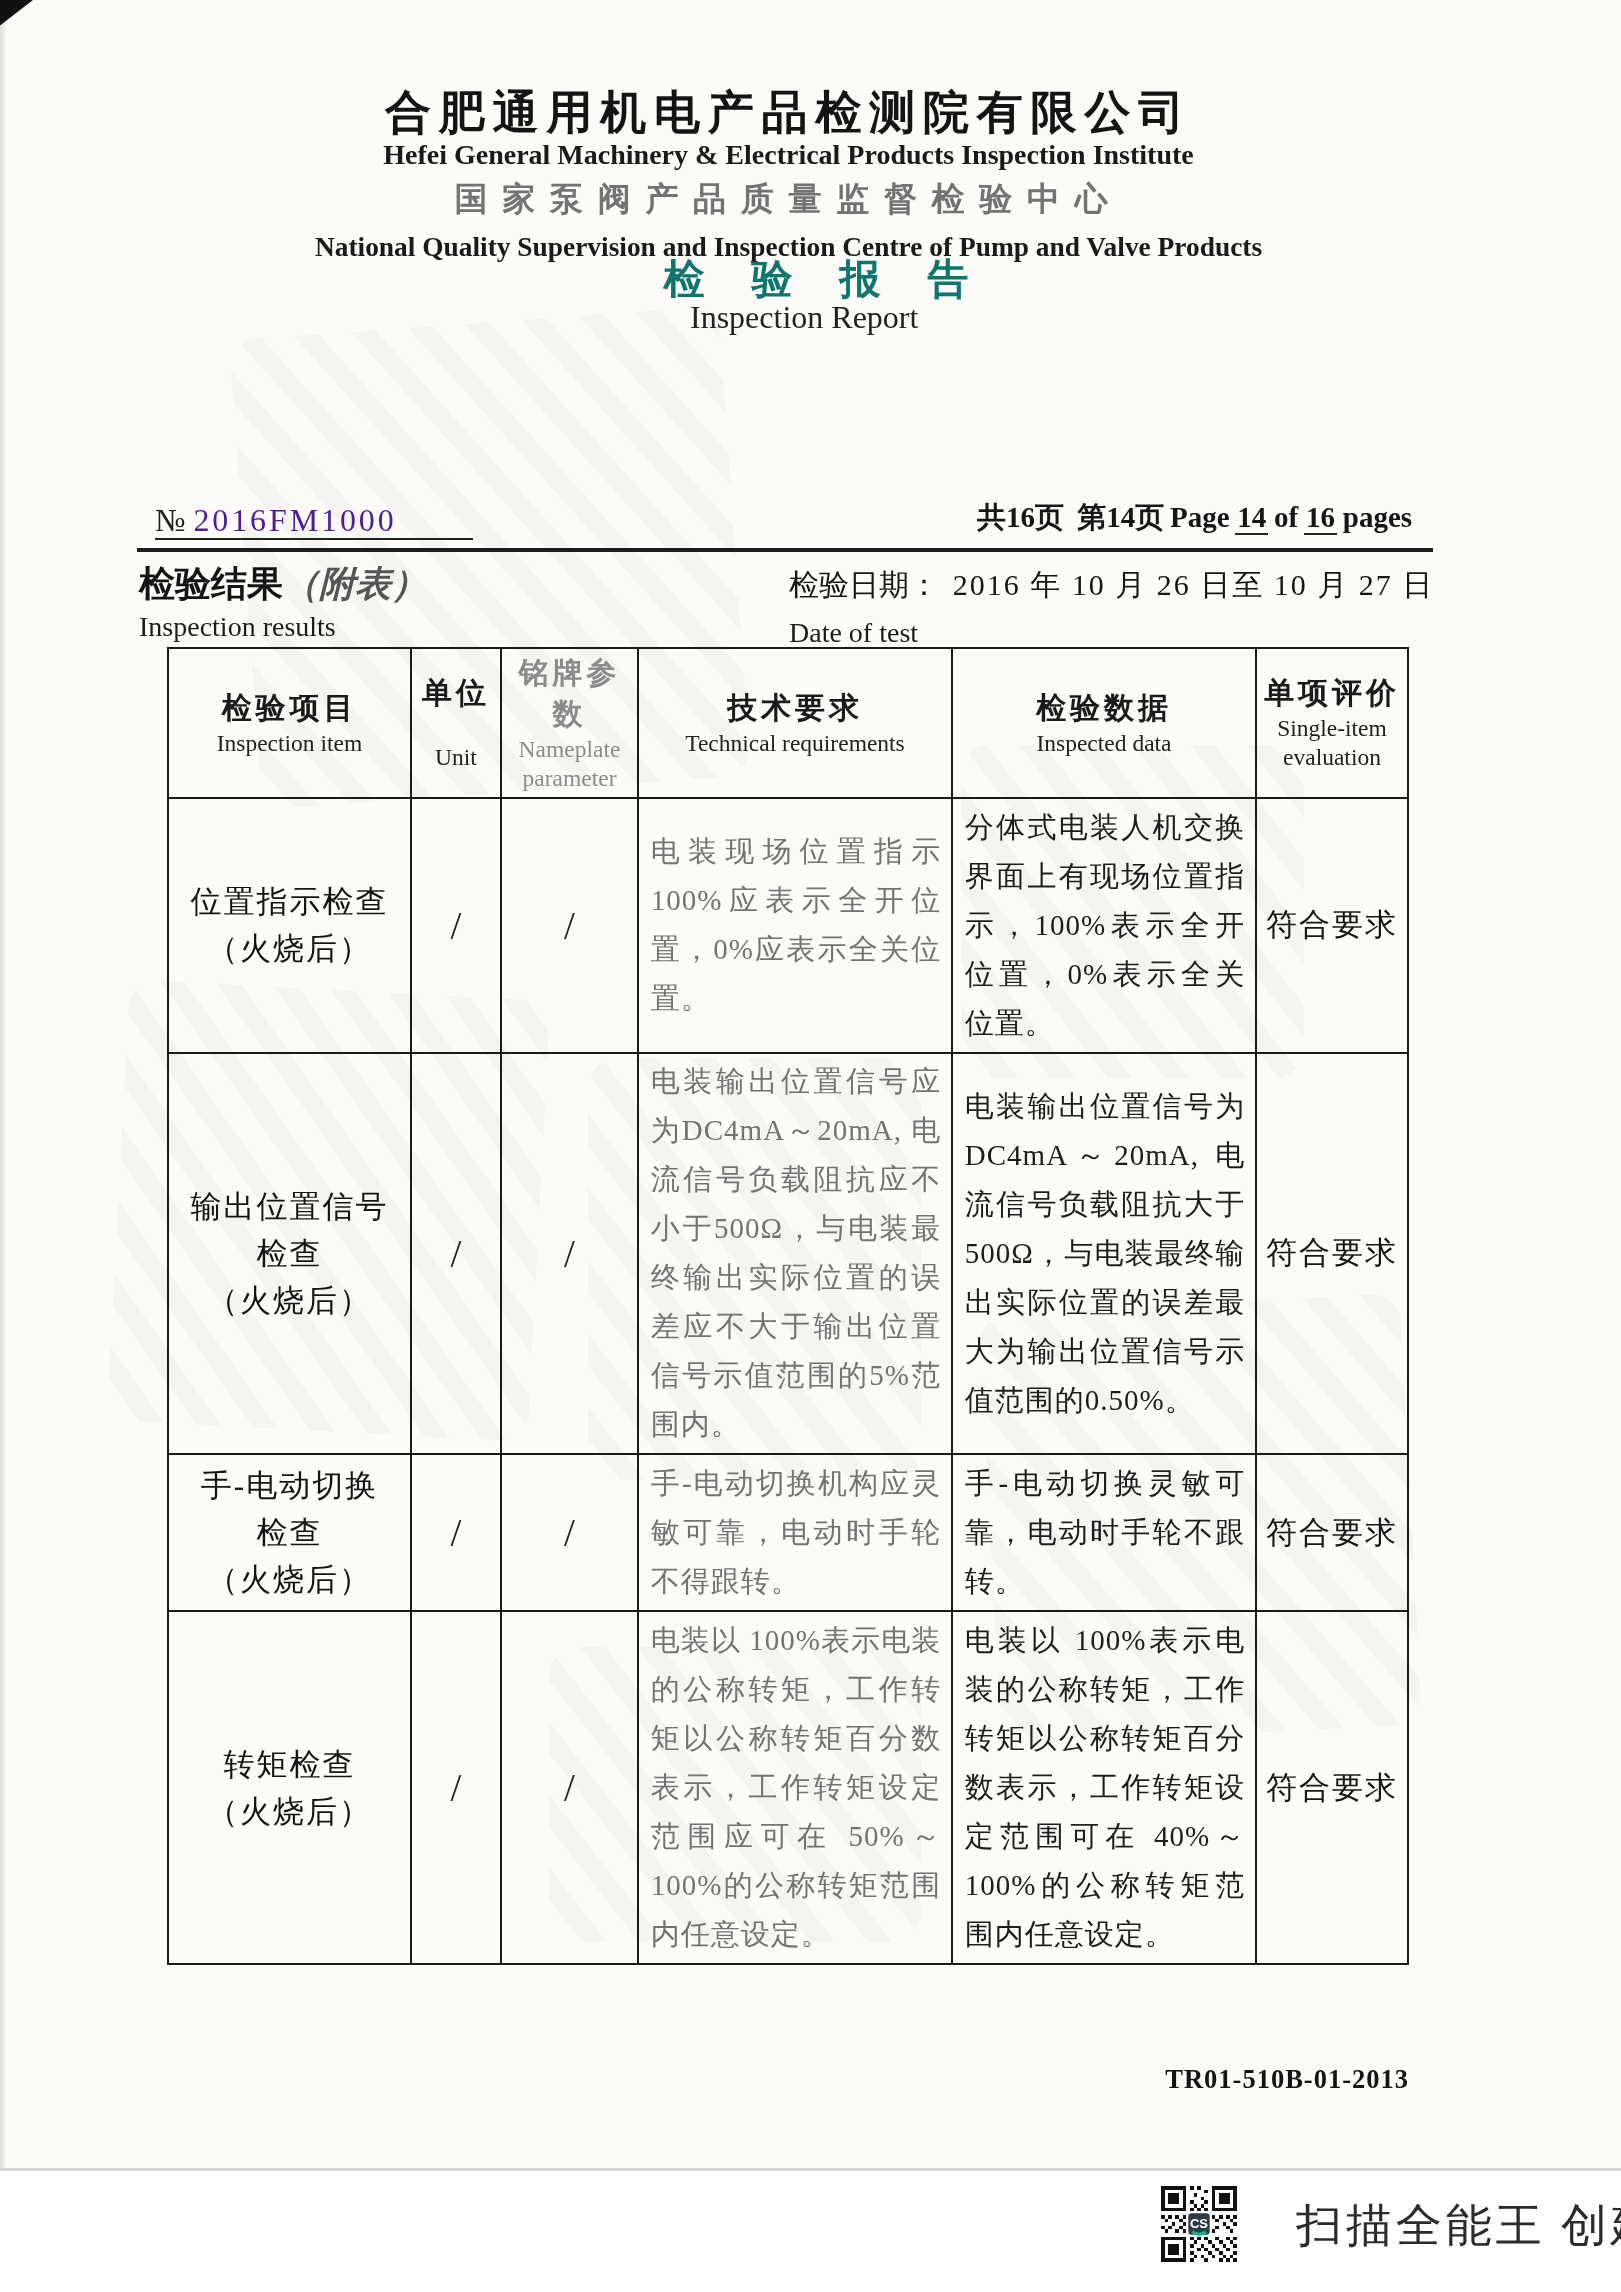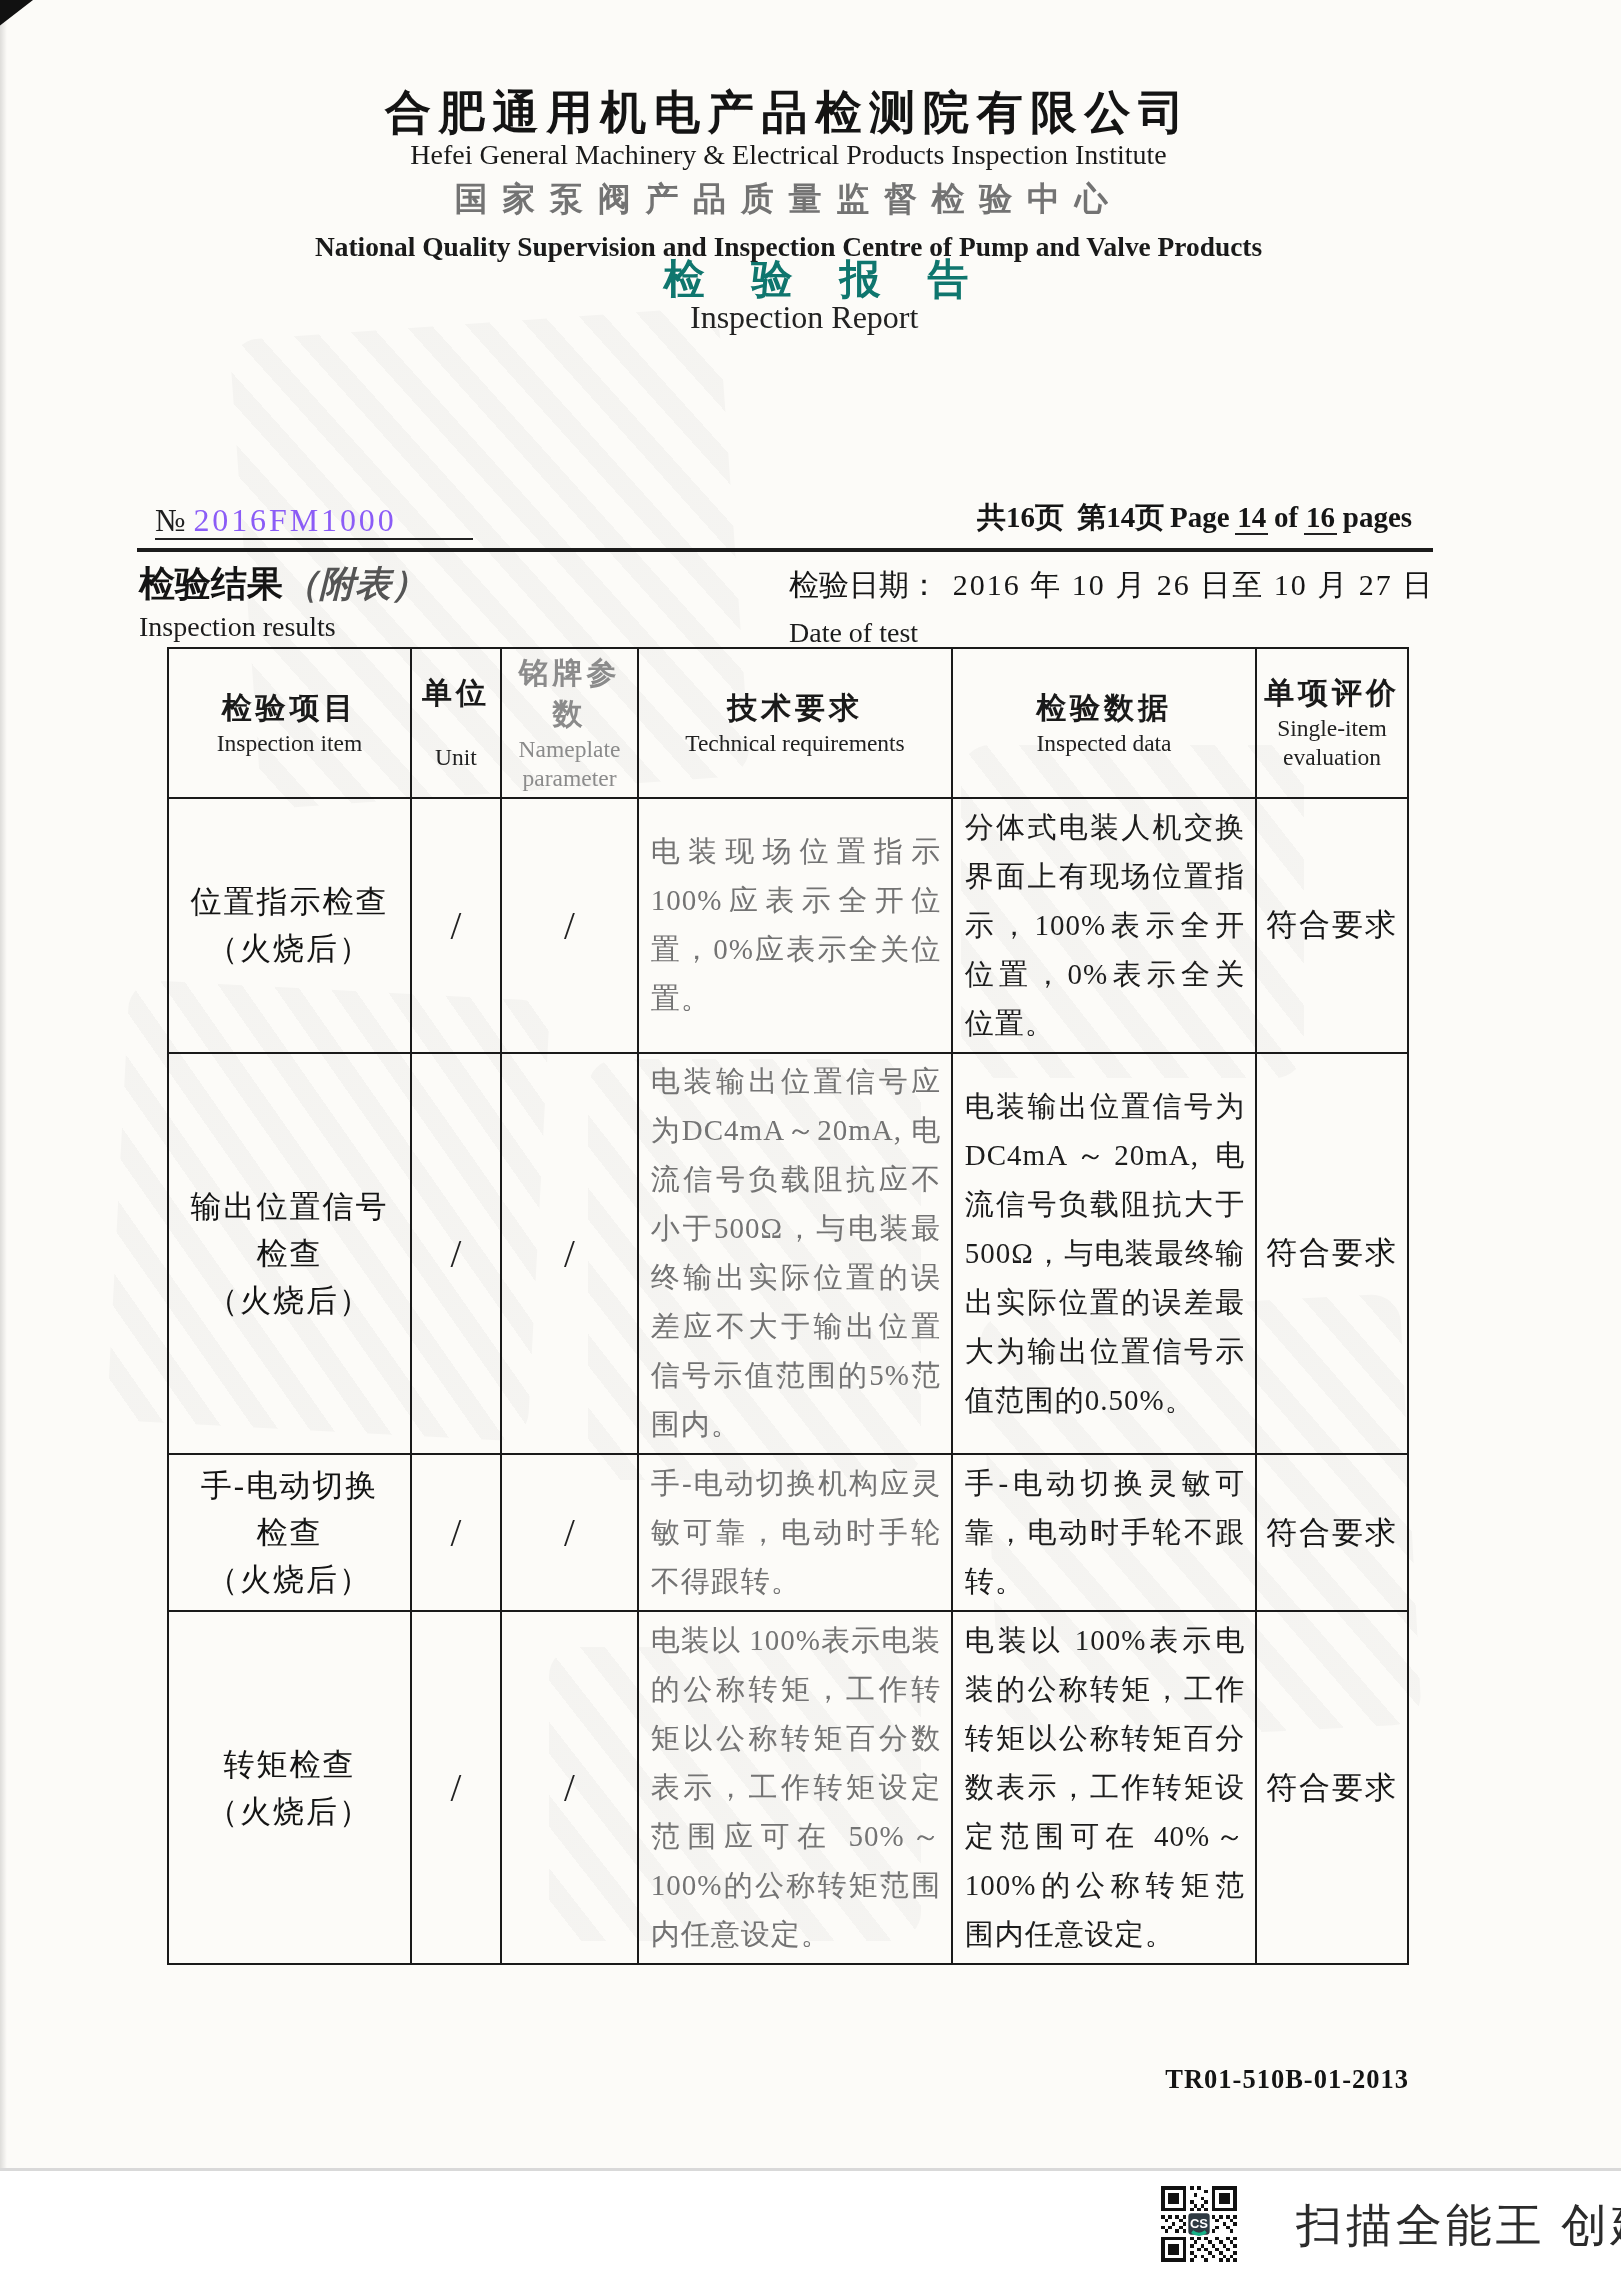--- a/index.html
+++ b/index.html
@@ -22,30 +22,30 @@
   .wm1{left:245px;top:323px;width:490px;height:470px;transform:rotate(-4deg);}
   .wm2{left:961px;top:745px;width:343px;height:333px;}
   .wm3{left:118px;top:990px;width:421px;height:441px;transform:rotate(3deg);}
   .wm4{left:588px;top:1059px;width:333px;height:421px;}
   .wm5{left:990px;top:1304px;width:421px;height:431px;transform:rotate(-3deg);}
   .wm6{left:549px;top:1647px;width:372px;height:294px;}
 
   
   .hdr{position:absolute;left:127px;width:1323px;text-align:center;}
   .org-cn{top:82px;font-size:46px;font-weight:bold;letter-spacing:7.8px;color:#141414;}
-  .org-en{top:139px;font-size:28px;font-weight:normal;color:#1a1a1a;}
+  .org-en{top:139px;font-size:28px;font-weight:bold;color:#1a1a1a;}
   .center-cn{top:177px;font-size:33px;font-weight:bold;letter-spacing:14.7px;color:#737373;}
   .center-en{top:232px;font-size:27.4px;font-weight:bold;color:#1a1a1a;}
   .report-cn{top:252px;font-size:41px;font-weight:bold;letter-spacing:47px;text-indent:47px;color:#0f766e;transform:translateX(27.4px);}
   .report-en{top:299px;font-size:32px;color:#222;transform:translateX(15.7px);}
 
   
   .no-line{position:absolute;left:155px;top:502px;font-size:32px;color:#1f1f1f;}
   .no-label{letter-spacing:2px;border-bottom:2.9px solid #222;padding-right:5.9px;}
-  .no-value{border-bottom:2.9px solid #222;padding-right:76px;letter-spacing:2.9px;color:#8b5cf6;}
+  .no-value{border-bottom:2.9px solid #222;padding-right:76px;letter-spacing:2.9px;color:#4c1d95;}
   .pages-line{position:absolute;right:206px;top:498px;font-size:29px;color:#161616;font-weight:bold;}
   .pages-line span{margin:0 2.9px;}
   .pg-num{border-bottom:2.9px solid #222;padding:0 2px;}
   .hrule{position:absolute;left:137px;top:548px;width:1296px;height:3.9px;background:#1c1c1c;}
 
   .results-cn{position:absolute;left:139px;top:560px;font-size:36px;font-weight:bold;color:#141414;}
   .results-paren{color:#555;font-weight:bold;font-style:italic;}
   .results-en{position:absolute;left:139px;top:611px;font-size:28px;color:#1c1c1c;}
   .date-line{position:absolute;left:789px;top:565px;font-size:30px;color:#161616;}
   .date-line .dv{margin-left:13.7px;letter-spacing:2px;}

